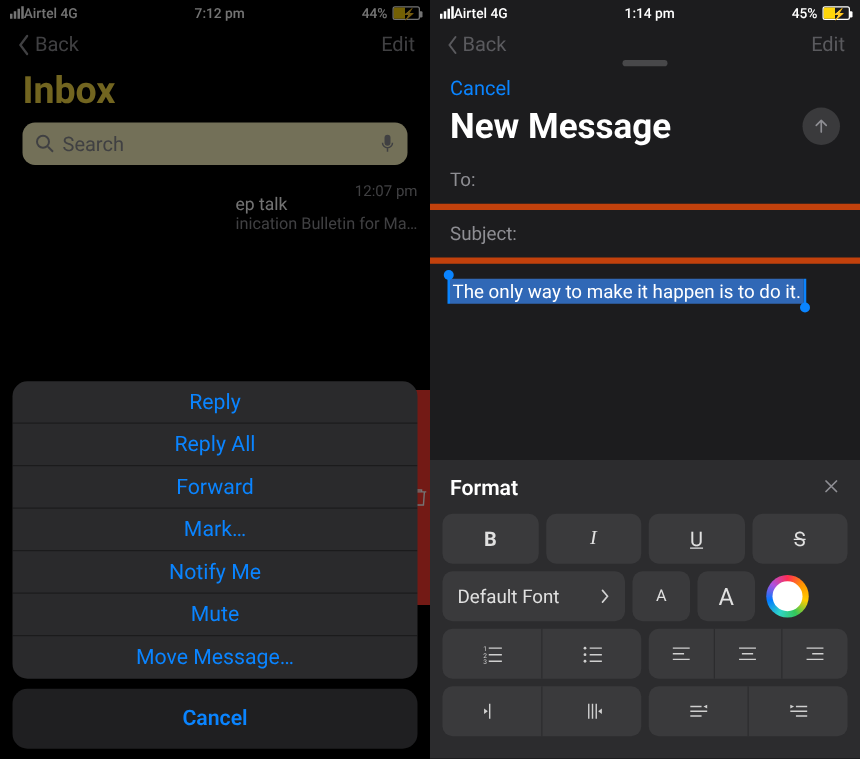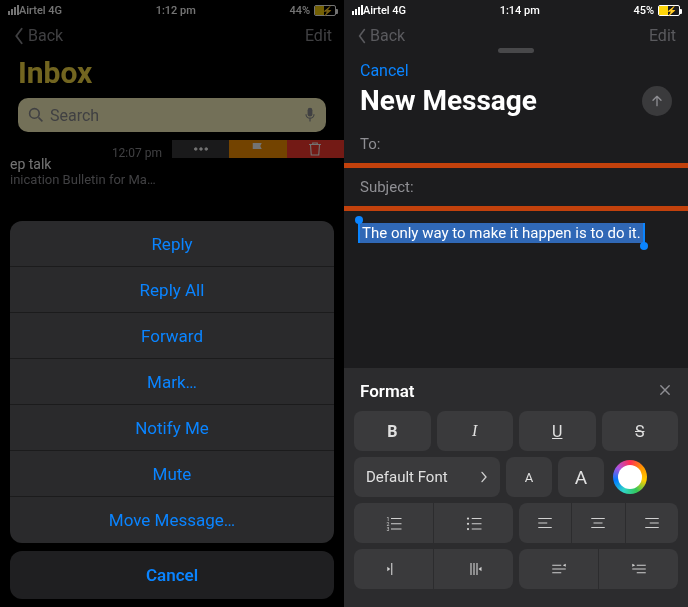--- a/index.html
+++ b/index.html
@@ -22,36 +22,36 @@
 
   
   .dim-content { position:absolute; top:20px; left:0; right:0; bottom:0; background:#000; pointer-events:none; }
   .dim-overlay { position:absolute; inset:0; background:rgba(0,0,0,0.55); z-index:2; }
   .nav-row { display:flex; justify-content:space-between; align-items:center; padding:6px 12px; color:#8e8e93; font-size:16px; }
   .nav-row .back { display:flex; align-items:center; gap:2px; }
   .nav-row svg { width:14px; height:18px; }
   .inbox-title { color:#fde047; font-size:30px; font-weight:700; padding:4px 18px 8px; }
   .searchbar { margin:0 18px 8px; background:#fef9c3; border-radius:10px; height:34px; display:flex; align-items:center; padding:0 10px; color:#8e8e93; font-size:16px; gap:6px; }
   .searchbar .mic { margin-left:auto; }
-  .msg-row { display:flex; align-items:flex-start; height:64px; }
+  .msg-row { display:flex; align-items:flex-end; height:64px;flex-direction:column; }
   .msg-left { flex:0 0 172px; padding:8px 10px; color:#8e8e93; font-size:12px; position:relative; }
   .msg-left .time { position:absolute; top:6px; right:10px; font-size:12px; color:#8e8e93; }
   .msg-left .line1 { color:#fff; font-size:14px; margin-top:8px; white-space:nowrap; overflow:hidden; text-overflow:ellipsis; max-width: 100px }
   .msg-left .line2 { color:#8e8e93; font-size:13px; white-space:nowrap; overflow:hidden; text-overflow:ellipsis; }
   .swipe-actions { display:flex; flex:0 0 172px; }
   .swipe-btn { flex:1; display:flex; align-items:center; justify-content:center; }
   .swipe-more { background:#3a3a3c; }
   .swipe-flag { background:#ff9500; }
   .swipe-trash { background:#ff3b30; }
   .swipe-btn svg { width:18px; height:18px; fill:#fff; stroke:#fff; }
 
   
   .actionsheet { position:absolute; left:10px; right:10px; bottom:8px; z-index:3; }
   .as-group { background:#2a2a2c; border-radius:12px; overflow:hidden; margin-bottom:8px; }
-  .as-item { height:46px; display:flex; align-items:center; justify-content:center; color:#0a84ff; font-size:17px; border-bottom:1px solid rgba(0,0,0,0.35); }
+  .as-item { height:34px; display:flex; align-items:center; justify-content:center; color:#0a84ff; font-size:17px; border-bottom:1px solid rgba(0,0,0,0.35); }
   .as-item:last-child { border-bottom:none; }
   .as-cancel { background:#1f1f21; border-radius:12px; height:48px; display:flex; align-items:center; justify-content:center; color:#0a84ff; font-size:17px; font-weight:600; }
 
   
   .right-bg-nav { display:flex; justify-content:space-between; align-items:center; padding:6px 12px; color:#5a5a5e; font-size:16px; }
   .sheet-grabber { width:36px; height:5px; background:#48484a; border-radius:3px; margin:4px auto 0; }
   .sheet { position:absolute; top:44px; left:0; right:0; bottom:0; background:#1c1c1e; }
   .sheet-top { display:flex; align-items:center; justify-content:space-between; padding:8px 16px 4px; }
   .sheet-top .cancel { color:#0a84ff; font-size:16px; }
   .sheet-title { color:#fff; font-size:28px; font-weight:700; padding:6px 16px 12px; }
@@ -99,21 +99,21 @@
   <div class="statusbar">
     <div class="sb-left">
       <span class="bars">
           <span></span>
           <span></span>
           <span></span>
           <span></span>
         </span>
       <span>Airtel 4G</span>
     </div>
-    <div>1:12 pm</div>
+    <div>7:12 pm</div>
     <div class="sb-right">
       <span>44%</span>
       <span class="battery">
           <span class="fill" style="width:44%"></span>
           <span class="bolt">⚡</span>
         </span>
     </div>
   </div>
 
   <div class="dim-content">

